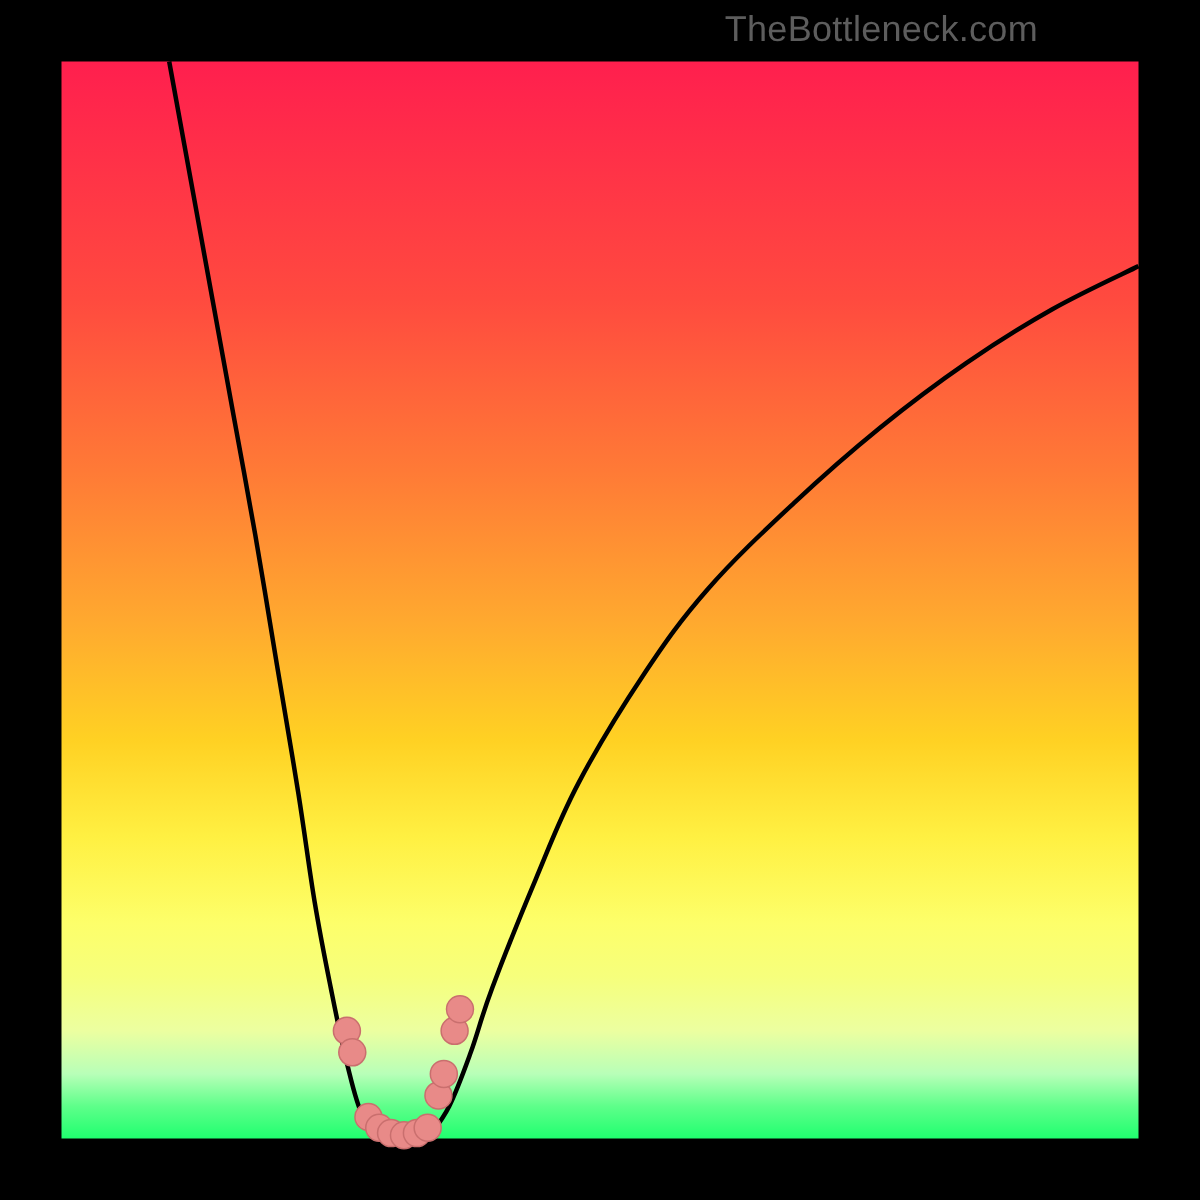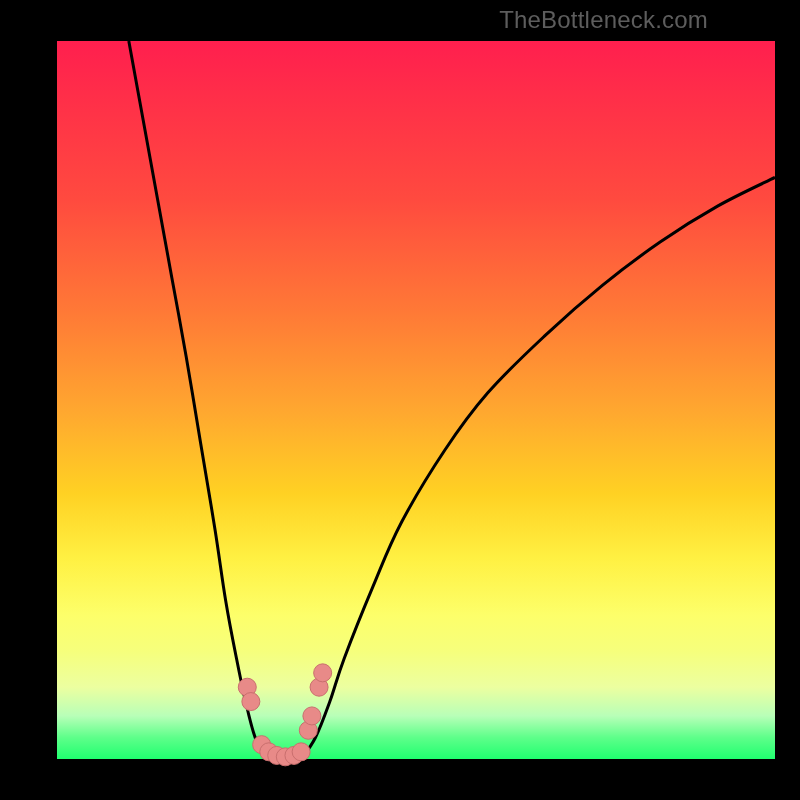--- a/index.html
+++ b/index.html
@@ -11,21 +11,20 @@
     overflow: hidden;
     font-family: sans-serif;
   }
   .frame {
     position: absolute;
     left: 0;
     top: 0;
     width: 708px;
     height: 800px;
     background: #000000;
-    margin-left: 16px;
   }
   .plot-area {
     position: absolute;
     left: 41px;
     top: 41px;
     width: 718px;
     height: 718px;
     background: linear-gradient(
       to bottom,
       #ff1f4e 0%,

